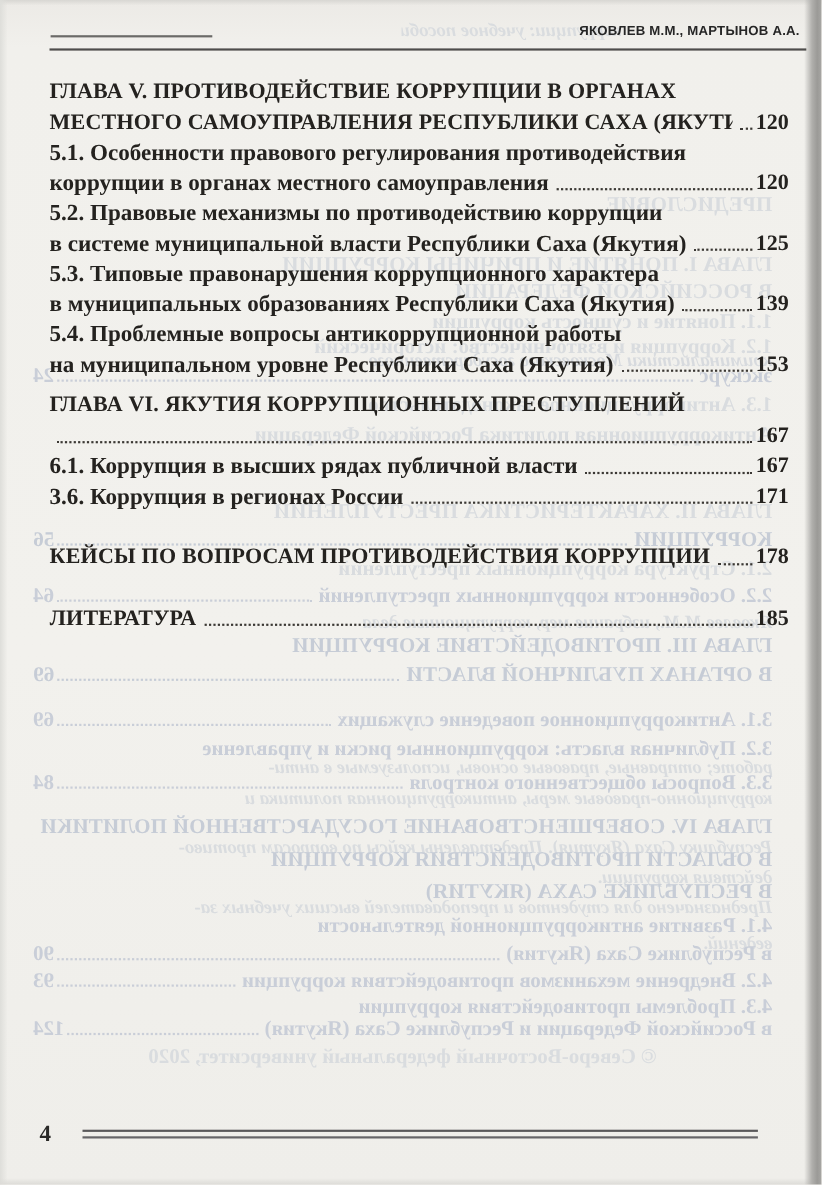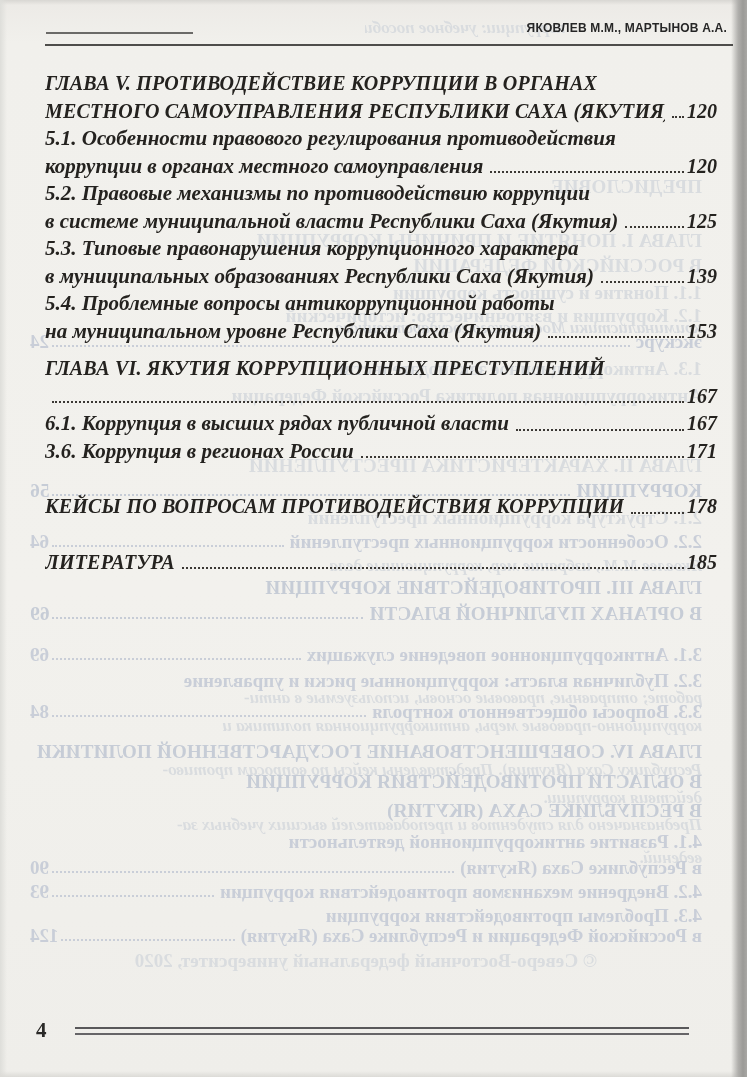--- a/index.html
+++ b/index.html
@@ -51,21 +51,21 @@
   
   .toc{
     position:absolute;top:70px;left:45px;right:30px;z-index:4;
     color:#24221f;
   }
   .toc-item{margin:0;}
   .toc-item.gap-sm{margin-top:10px;}
   .toc-item.gap-lg{margin-top:28px;}
   .toc-line{
     display:flex;align-items:center;
-    line-height:27.5px;white-space:nowrap;font-style:italic;
+    line-height:27.5px;white-space:nowrap;
   }
   .chapter .toc-text{font-size:20px;font-weight:bold;letter-spacing:.2px;}
   .entry .toc-text{font-size:21px;font-weight:bold;}
   .toc-text{flex:0 1 auto;overflow:hidden;}
   .leader{
     flex:1 1 12px;min-width:10px;
     border-bottom:2.2px dotted #3b3834;
     align-self:flex-end;margin:0 3px 7px 7px;
   }
   .toc-page{flex:0 0 auto;font-size:20px;font-weight:bold;}

